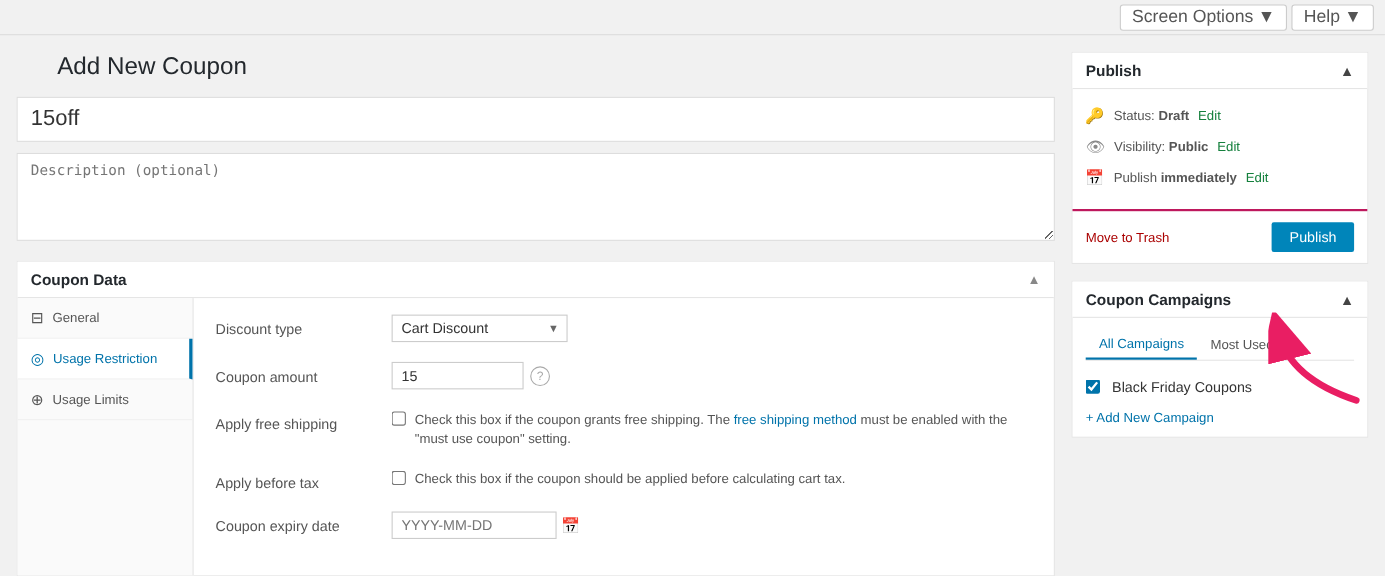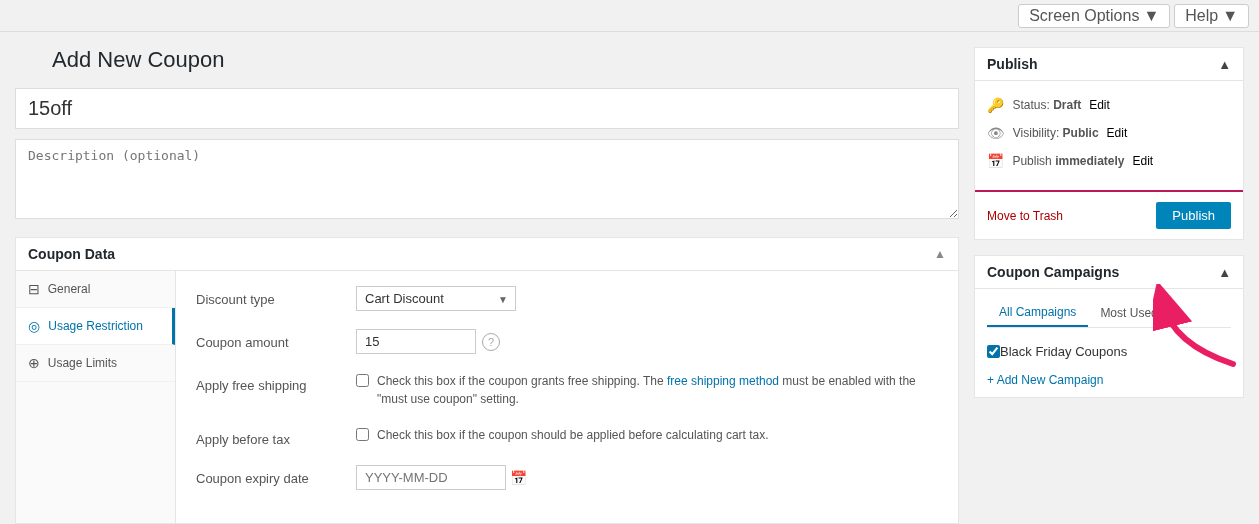--- a/index.html
+++ b/index.html
@@ -55,32 +55,32 @@
     
     .sidebar { width: 270px; flex-shrink: 0; }
     
     .sidebar-box { background: #fff; border: 1px solid #e5e5e5; margin-bottom: 15px; }
     .sidebar-box-header { display: flex; justify-content: space-between; align-items: center; padding: 8px 12px; border-bottom: 1px solid #e5e5e5; background: #fff; }
     .sidebar-box-header h3 { font-size: 14px; font-weight: 600; color: #23282d; }
     
     .publish-body { padding: 10px 12px; }
     .publish-row { display: flex; align-items: center; gap: 8px; padding: 6px 0; font-size: 12px; color: #555; }
     .publish-icon { font-size: 14px; color: #888; }
-    .publish-link { color: #000000; text-decoration: none; cursor: pointer; }
+    .publish-link { color: #15803d; text-decoration: none; cursor: pointer; }
     .publish-actions { display: flex; justify-content: space-between; align-items: center; padding: 10px 12px; border-top: 2px solid #be185d; margin-top: 5px; }
     .move-to-trash { color: #a00; font-size: 12px; cursor: pointer; text-decoration: none; }
     .publish-btn { background: #0085ba; color: #fff; border: none; padding: 6px 16px; cursor: pointer; font-size: 13px; border-radius: 2px; }
     
     
     .campaigns-body { padding: 10px 12px; }
     .campaigns-tabs { display: flex; gap: 0; margin-bottom: 12px; border-bottom: 1px solid #e5e5e5; }
     .campaigns-tab { padding: 6px 12px; font-size: 12px; cursor: pointer; color: #555; border: none; background: none; }
     .campaigns-tab.active { color: #0073aa; border-bottom: 2px solid #0073aa; }
     
-    .campaign-item { display: flex; align-items: center; gap: 0; padding: 4px 0; }
+    .campaign-item { display: flex; align-items: center; gap: 11px; padding: 4px 0; }
     .campaign-item input[type="checkbox"] { accent-color: #0073aa; }
     .campaign-name { font-size: 13px; color: #333; font-weight: 500; }
     
     .add-campaign-link { display: block; margin-top: 10px; color: #0073aa; text-decoration: none; font-size: 12px; cursor: pointer; }
     
     
     .campaigns-box { position: relative; }
   </style>
 </head>
 <body>

